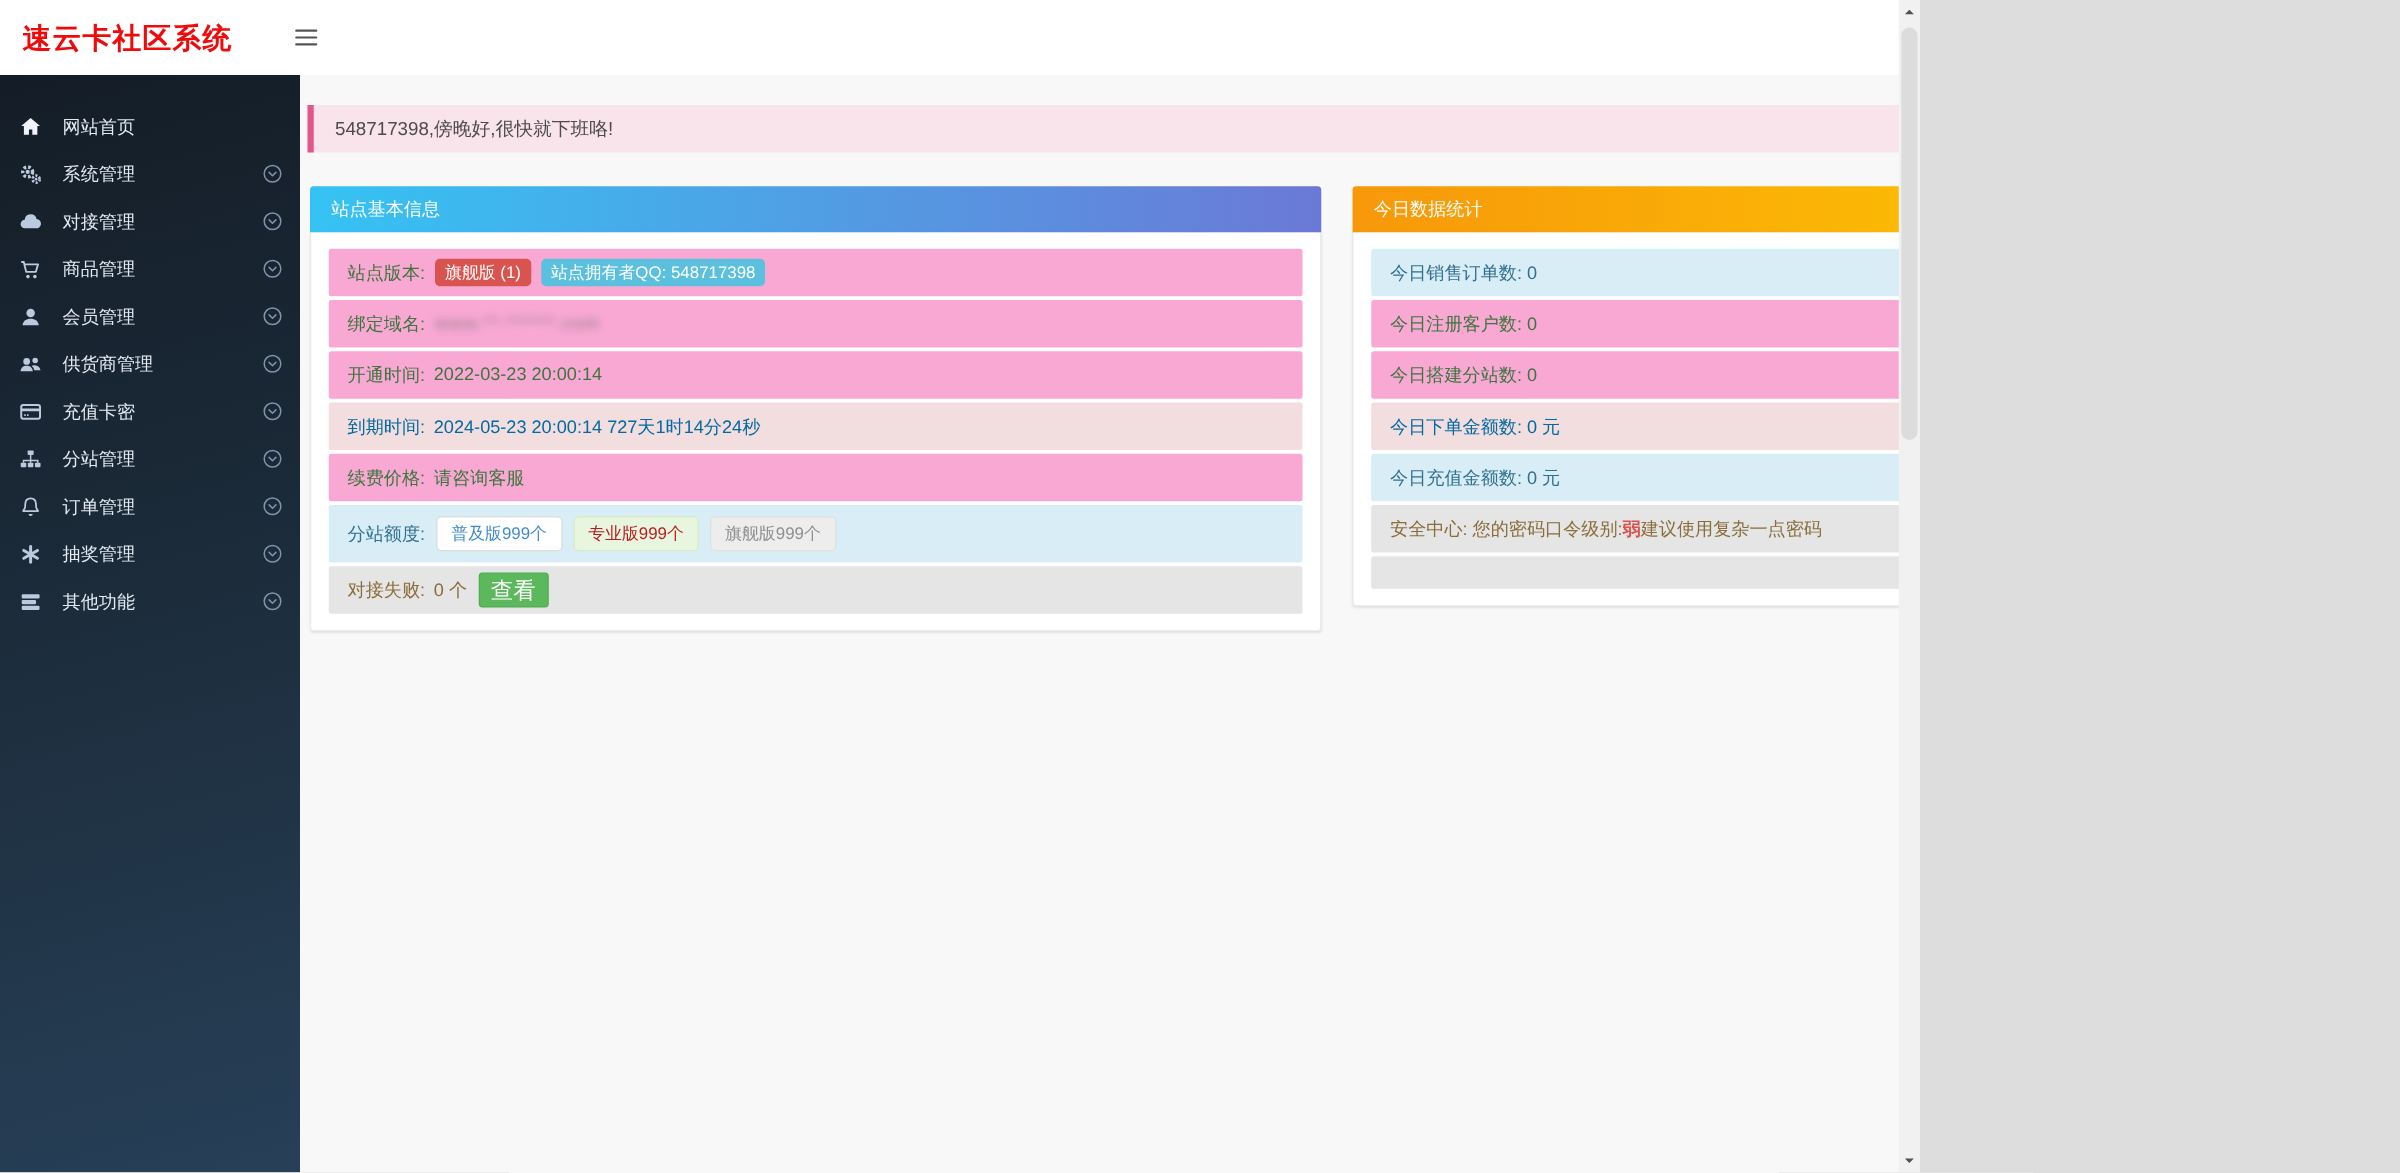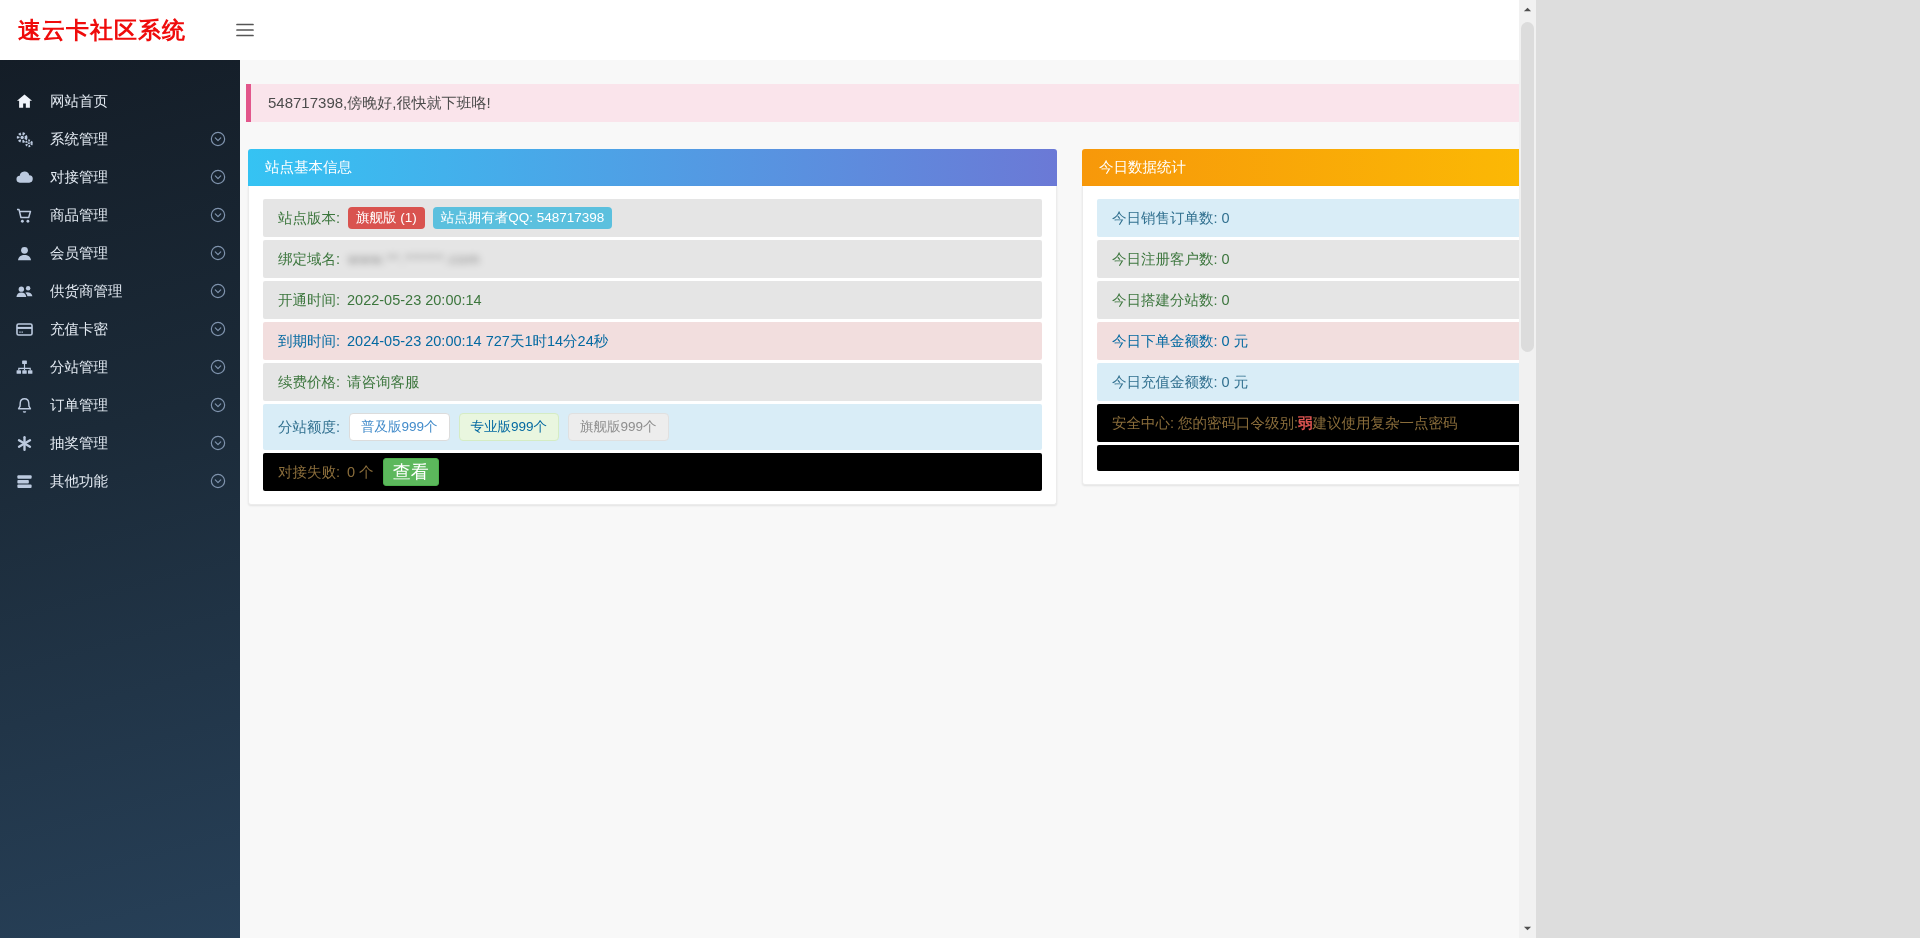--- a/index.html
+++ b/index.html
@@ -68,41 +68,41 @@
   .card-stats .card-header { background:linear-gradient(90deg,#f7980a,#ffd400); }
   .card-body {
     background:#fff; padding:13px 14px; border-radius:0 0 3px 3px;
     box-shadow:0 1px 2px rgba(0,0,0,.09); border:1px solid #ececec; border-top:none;
   }
   .row-item {
     min-height:38px; display:flex; align-items:center; padding:0 15px;
     margin-bottom:3px; font-size:14.5px; border-radius:2px;
   }
   .row-item:last-child { margin-bottom:0; }
-  .row-success { background:#e5e5e5; color:#3c763d; }
+  .row-success { background:#f9a8d4; color:#3c763d; }
   .row-info    { background:#d9edf7; color:#31708f; }
-  .row-warning { background:#000000; color:#8a6d3b; }
+  .row-warning { background:#e5e5e5; color:#8a6d3b; }
   .row-danger  { background:#f2dede; color:#0369a1; }
   .row-quota   { min-height:46px; }
   .row-empty   { min-height:26px; }
   .val { margin-left:7px; }
   .blurred { margin-left:8px; filter:blur(3.5px); opacity:.8; color:#6d6d6d; letter-spacing:1px; }
   .badge {
     color:#fff; border-radius:4px; padding:4px 8px; font-size:13.5px; line-height:1;
     margin-left:8px; white-space:nowrap;text-align:center;
   }
   .badge-danger { background:#d9534f; }
   .badge-info   { background:#5bc0de; }
   .qbtn {
     border-radius:4px; padding:6px 11px; font-size:13.5px; line-height:1;
     margin-left:9px; border:1px solid transparent; cursor:pointer;
     font-family:inherit;
   }
   .qbtn-default { background:#fff;     border-color:#dcdcdc; color:#428bca; }
-  .qbtn-green   { background:#e9f6df;  border-color:#d5ecc4; color:#0369a1; }
+  .qbtn-green   { background:#e9f6df;  border-color:#d5ecc4; color:#b91c1c; }
   .qbtn-gray    { background:#ededed;  border-color:#e0e0e0; color:#8e8e8e; }
   .view-btn {
     background:#5cb85c; border:1px solid #4cae4c; color:#fff; border-radius:3px;
     padding:4px 9px; font-size:18px; line-height:1; margin-left:9px; cursor:pointer;
     font-family:inherit;
   }
   .level-weak { color:#d9534f; font-weight:bold; }
   
   .scrollbar {
     position:absolute; top:0; right:0; width:17px; height:938px;
@@ -370,21 +370,21 @@
             <span>站点版本:</span>
             <span class="badge badge-danger">旗舰版 (1)</span>
             <span class="badge badge-info">站点拥有者QQ: 548717398</span>
           </div>
           <div class="row-item row-success">
             <span>绑定域名:</span>
             <span class="blurred">www.**.******.com</span>
           </div>
           <div class="row-item row-success">
             <span>开通时间:</span>
-            <span class="val">2022-05-23 20:00:14</span>
+            <span class="val">2022-03-23 20:00:14</span>
           </div>
           <div class="row-item row-danger">
             <span>到期时间:</span>
             <span class="val">2024-05-23 20:00:14 727天1时14分24秒</span>
           </div>
           <div class="row-item row-success">
             <span>续费价格:</span>
             <span class="val">请咨询客服</span>
           </div>
           <div class="row-item row-info row-quota">

